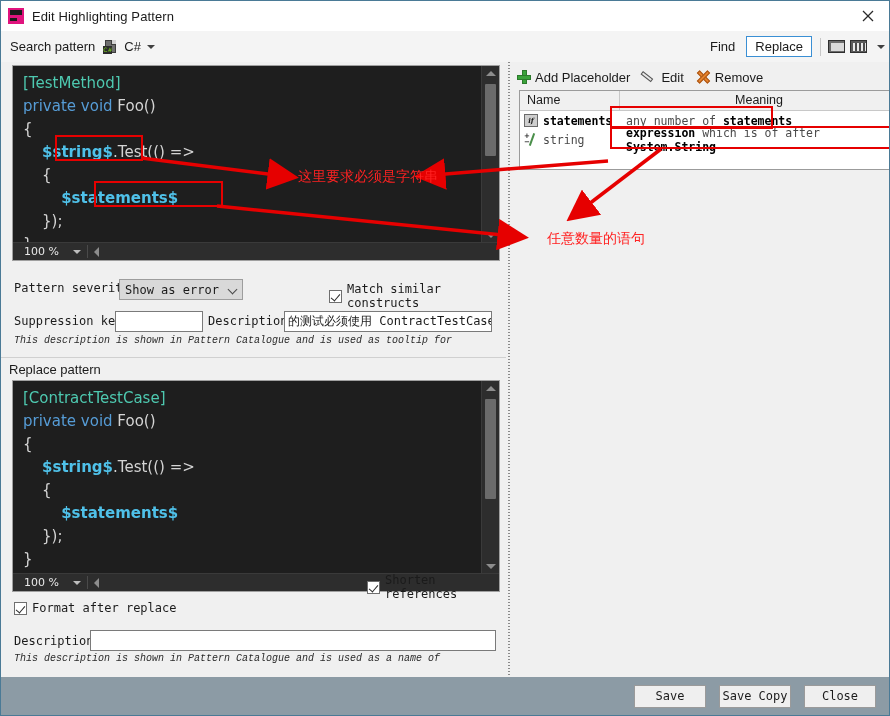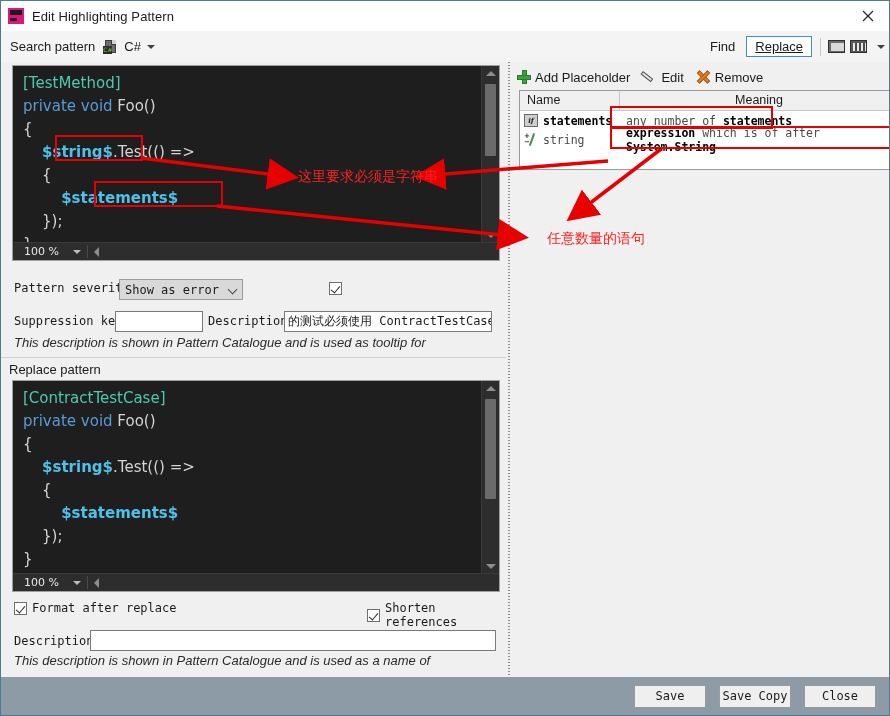--- a/index.html
+++ b/index.html
@@ -107,21 +107,20 @@
     height: 31px; display: flex; align-items: center;
   }
   .tb-tab {
     font-size: 13px; color: #1b1b1b;
     padding: 2px 8px; margin-right: 2px;
     border: 1px solid transparent;
   }
   .tb-tab.active {
     border: 1px solid #3a8fd4;
     background: #ffffff;
-    text-decoration: underline;
   }
   .tb-sep {
     width: 1px; height: 18px; background: #c8c8c8;
     margin: 0 6px;
   }
   .tb-icon-btn {
     width: 20px; height: 18px;
     position: relative;
     margin-right: 2px;
   }
@@ -322,23 +321,23 @@
   }
   .cbox.checked::after {
     content: "";
     position: absolute; left: 3px; top: 1px;
     width: 4px; height: 8px;
     border-right: 1.8px solid #2a2a2a;
     border-bottom: 1.8px solid #2a2a2a;
     transform: rotate(40deg);
   }
   .hint {
-    font-family: Liberation Sans, sans-serif;
+    font-family: Liberation Mono, monospace;
     font-style: italic;
-    font-size: 13px;
+    font-size: 10px;
     color: #2a2a2a;
   }
   .section-label {
     font-size: 13px; color: #1b1b1b;
     font-family: "Liberation Sans", sans-serif;
   }
   .divider-h {
     position: absolute; height: 1px; background: #d0d0d0;
   }
 
@@ -529,20 +528,21 @@
     <div class="row" style="left:13px; top:219px;">
       <div class="mono">Pattern severity</div>
     </div>
     <div class="select-box" style="position:absolute; left:118px; top:217px; width:124px;">
       <span>Show as error</span>
       <span class="chev"></span>
     </div>
 
     <div class="row" style="left:328px; top:220px;">
       <div class="cbox checked"></div>
+      <div class="mono">Match similar constructs</div>
     </div>
 
     <div class="row" style="left:13px; top:252px;">
       <div class="mono">Suppression key</div>
     </div>
     <div class="textbox" style="position:absolute; left:114px; top:249px; width:88px;">
       <span></span>
     </div>
     <div class="row" style="left:207px; top:252px;">
       <div class="mono">Description</div>
@@ -584,21 +584,21 @@
         <div class="hbar-rest"></div>
         <div class="htri-right"></div>
       </div>
       <div class="corner-box"></div>
     </div>
 
     <div class="row" style="left:13px; top:539px;">
       <div class="cbox checked"></div>
       <div class="mono">Format after replace</div>
     </div>
-    <div class="row" style="left:366px; top:539px;align-items:center;">
+    <div class="row" style="left:366px; top:511px;align-items:center;">
       <div class="cbox checked"></div>
       <div class="mono">Shorten references</div>
     </div>
 
     <div class="row" style="left:13px; top:572px;">
       <div class="mono">Description</div>
     </div>
     <div class="textbox" style="position:absolute; left:89px; top:568px; width:406px;">
       <span></span>
     </div>

